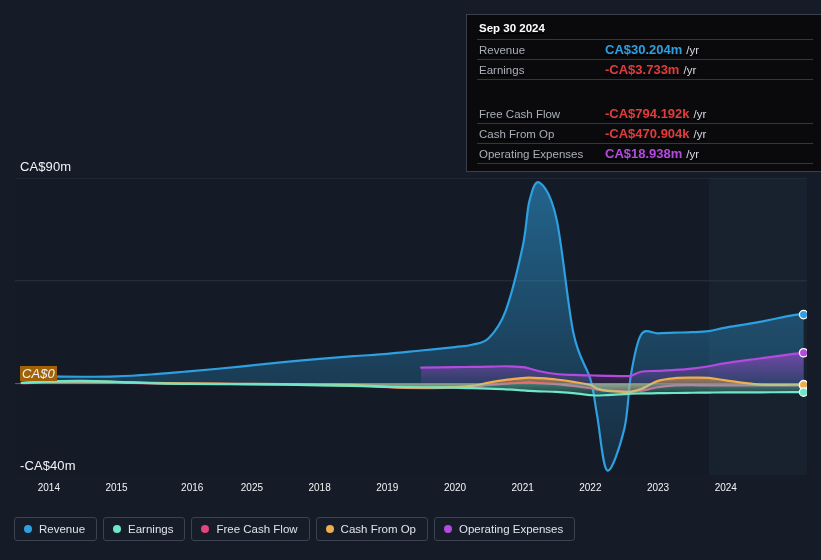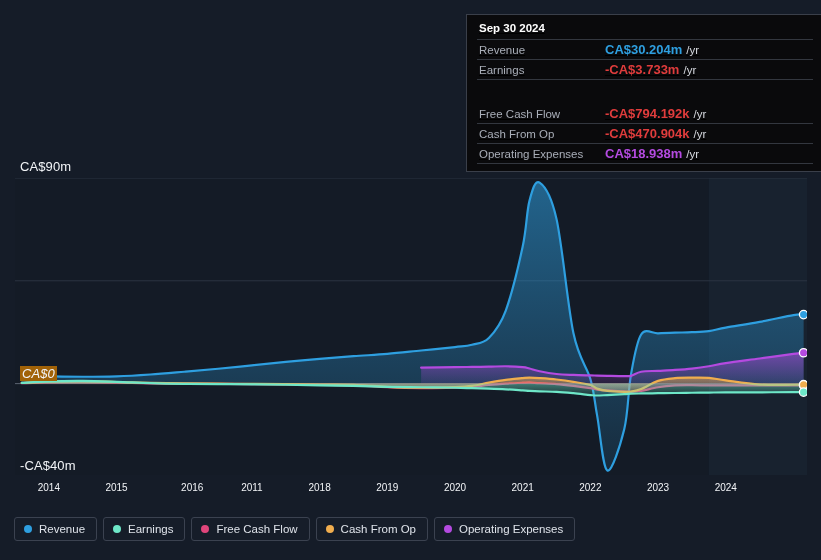--- a/index.html
+++ b/index.html
@@ -174,21 +174,21 @@
   </div>
 
   <div class="y-label" id="y-top">CA$90m</div>
   <div class="y-label" id="y-zero">CA$0</div>
   <div class="y-label" id="y-bot">-CA$40m</div>
 
   <div id="x-axis">
       <div class="x-label" style="left: 33.8462px;">2014</div>
       <div class="x-label" style="left: 101.538px;">2015</div>
       <div class="x-label" style="left: 169.231px; margin-left: 8px;">2016</div>
-      <div class="x-label" style="left: 236.923px;">2011</div>
+      <div class="x-label" style="left: 236.923px;">2025</div>
       <div class="x-label" style="left: 304.615px;">2018</div>
       <div class="x-label" style="left: 372.308px;">2019</div>
       <div class="x-label" style="left: 440px;">2020</div>
       <div class="x-label" style="left: 507.692px;">2021</div>
       <div class="x-label" style="left: 575.385px;">2022</div>
       <div class="x-label" style="left: 643.077px;">2023</div>
       <div class="x-label" style="left: 710.769px;">2024</div>
     </div>
 
   <div id="tooltip">

